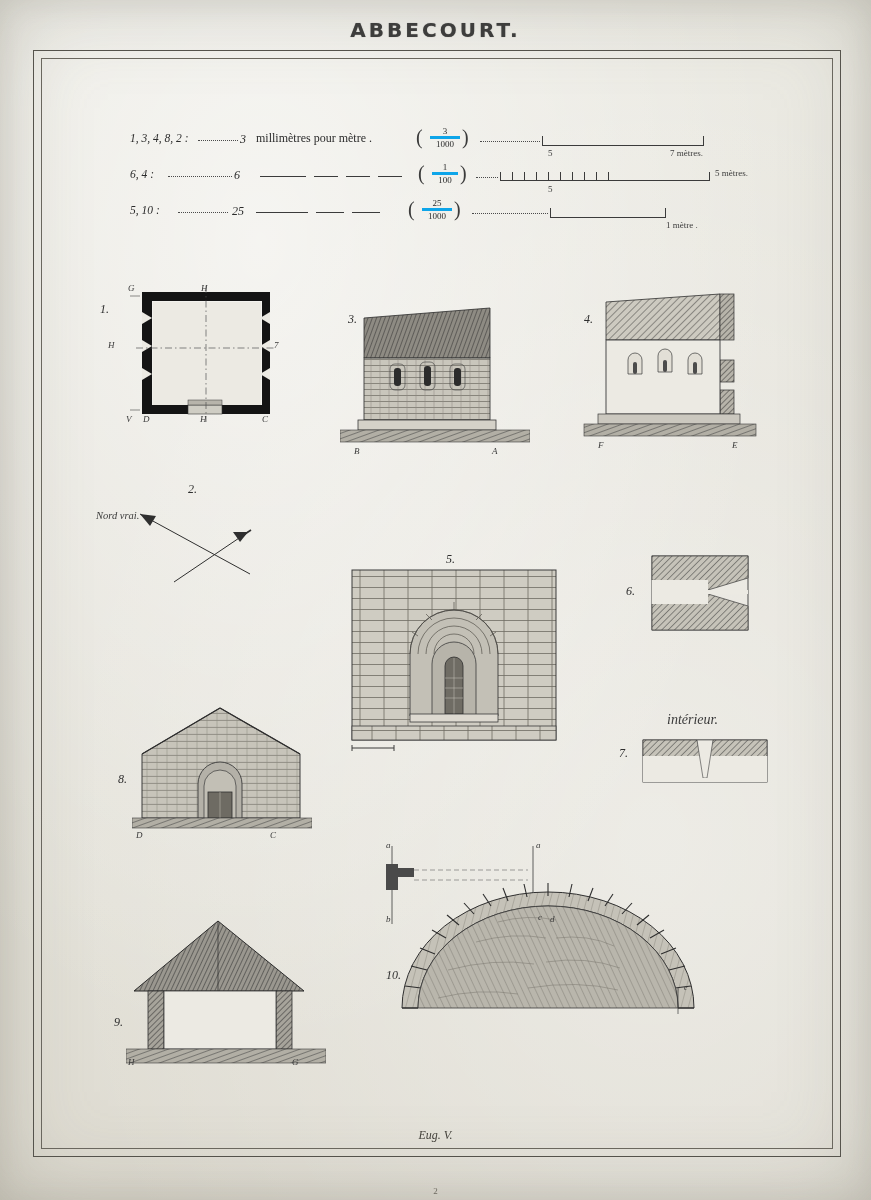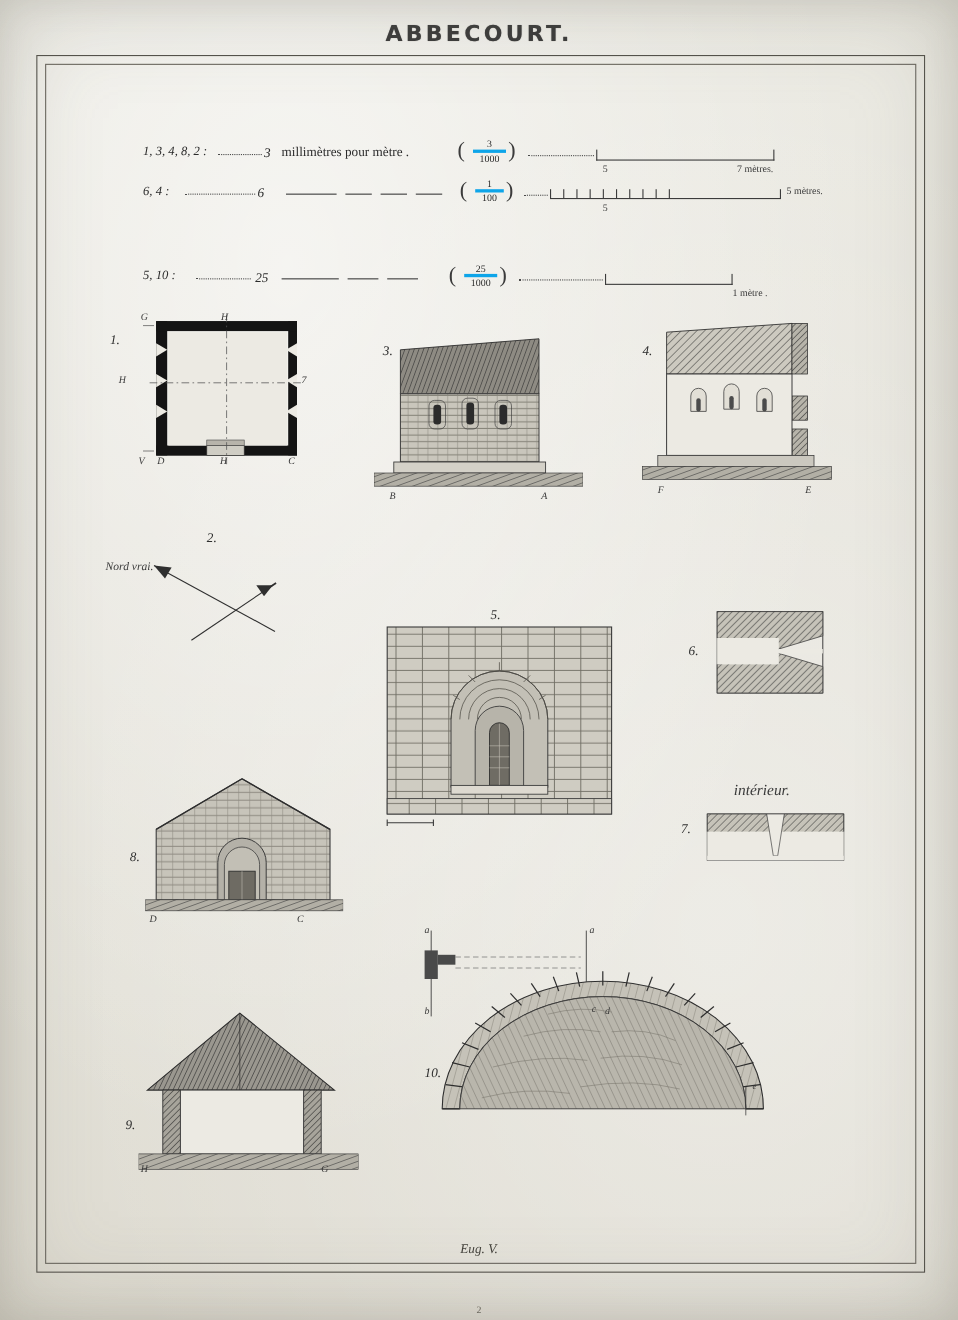--- a/index.html
+++ b/index.html
@@ -125,21 +125,21 @@
         <i style="left:84px"></i>
       <i style="left:96px"></i>
         <i style="left:108px"></i>
       <i style="left:209px"></i>
       <span style="position:absolute;left:0;top:8px;width:210px;height:1px;background:#3b3b3b;display:block"></span>
     </div>
     <div class="lblr" style="left:418px;top:18px;">5</div>
     <div class="lblr" style="left:585px;top:2px;">5 mètres.</div>
   </div>
 
-  <div class="lg-row" style="top:72px;margin-top:41px;">
+  <div class="lg-row" style="top:72px;">
     <div class="lg-left">5, 10 :</div>
     <div class="lg-dots" style="left:48px;width:50px;"></div>
     <div class="lg-num" style="left:102px;">25</div>
     <div class="dashseg" style="left:126px;width:52px;"></div>
     <div class="dashseg" style="left:186px;width:28px;"></div>
     <div class="dashseg" style="left:222px;width:28px;"></div>
     <div class="paren" style="left:278px;top:-3px;">(</div>
     <div class="frac" style="left:292px;width:30px;">
       <span>25</span>
       <span class="den">1000</span>

